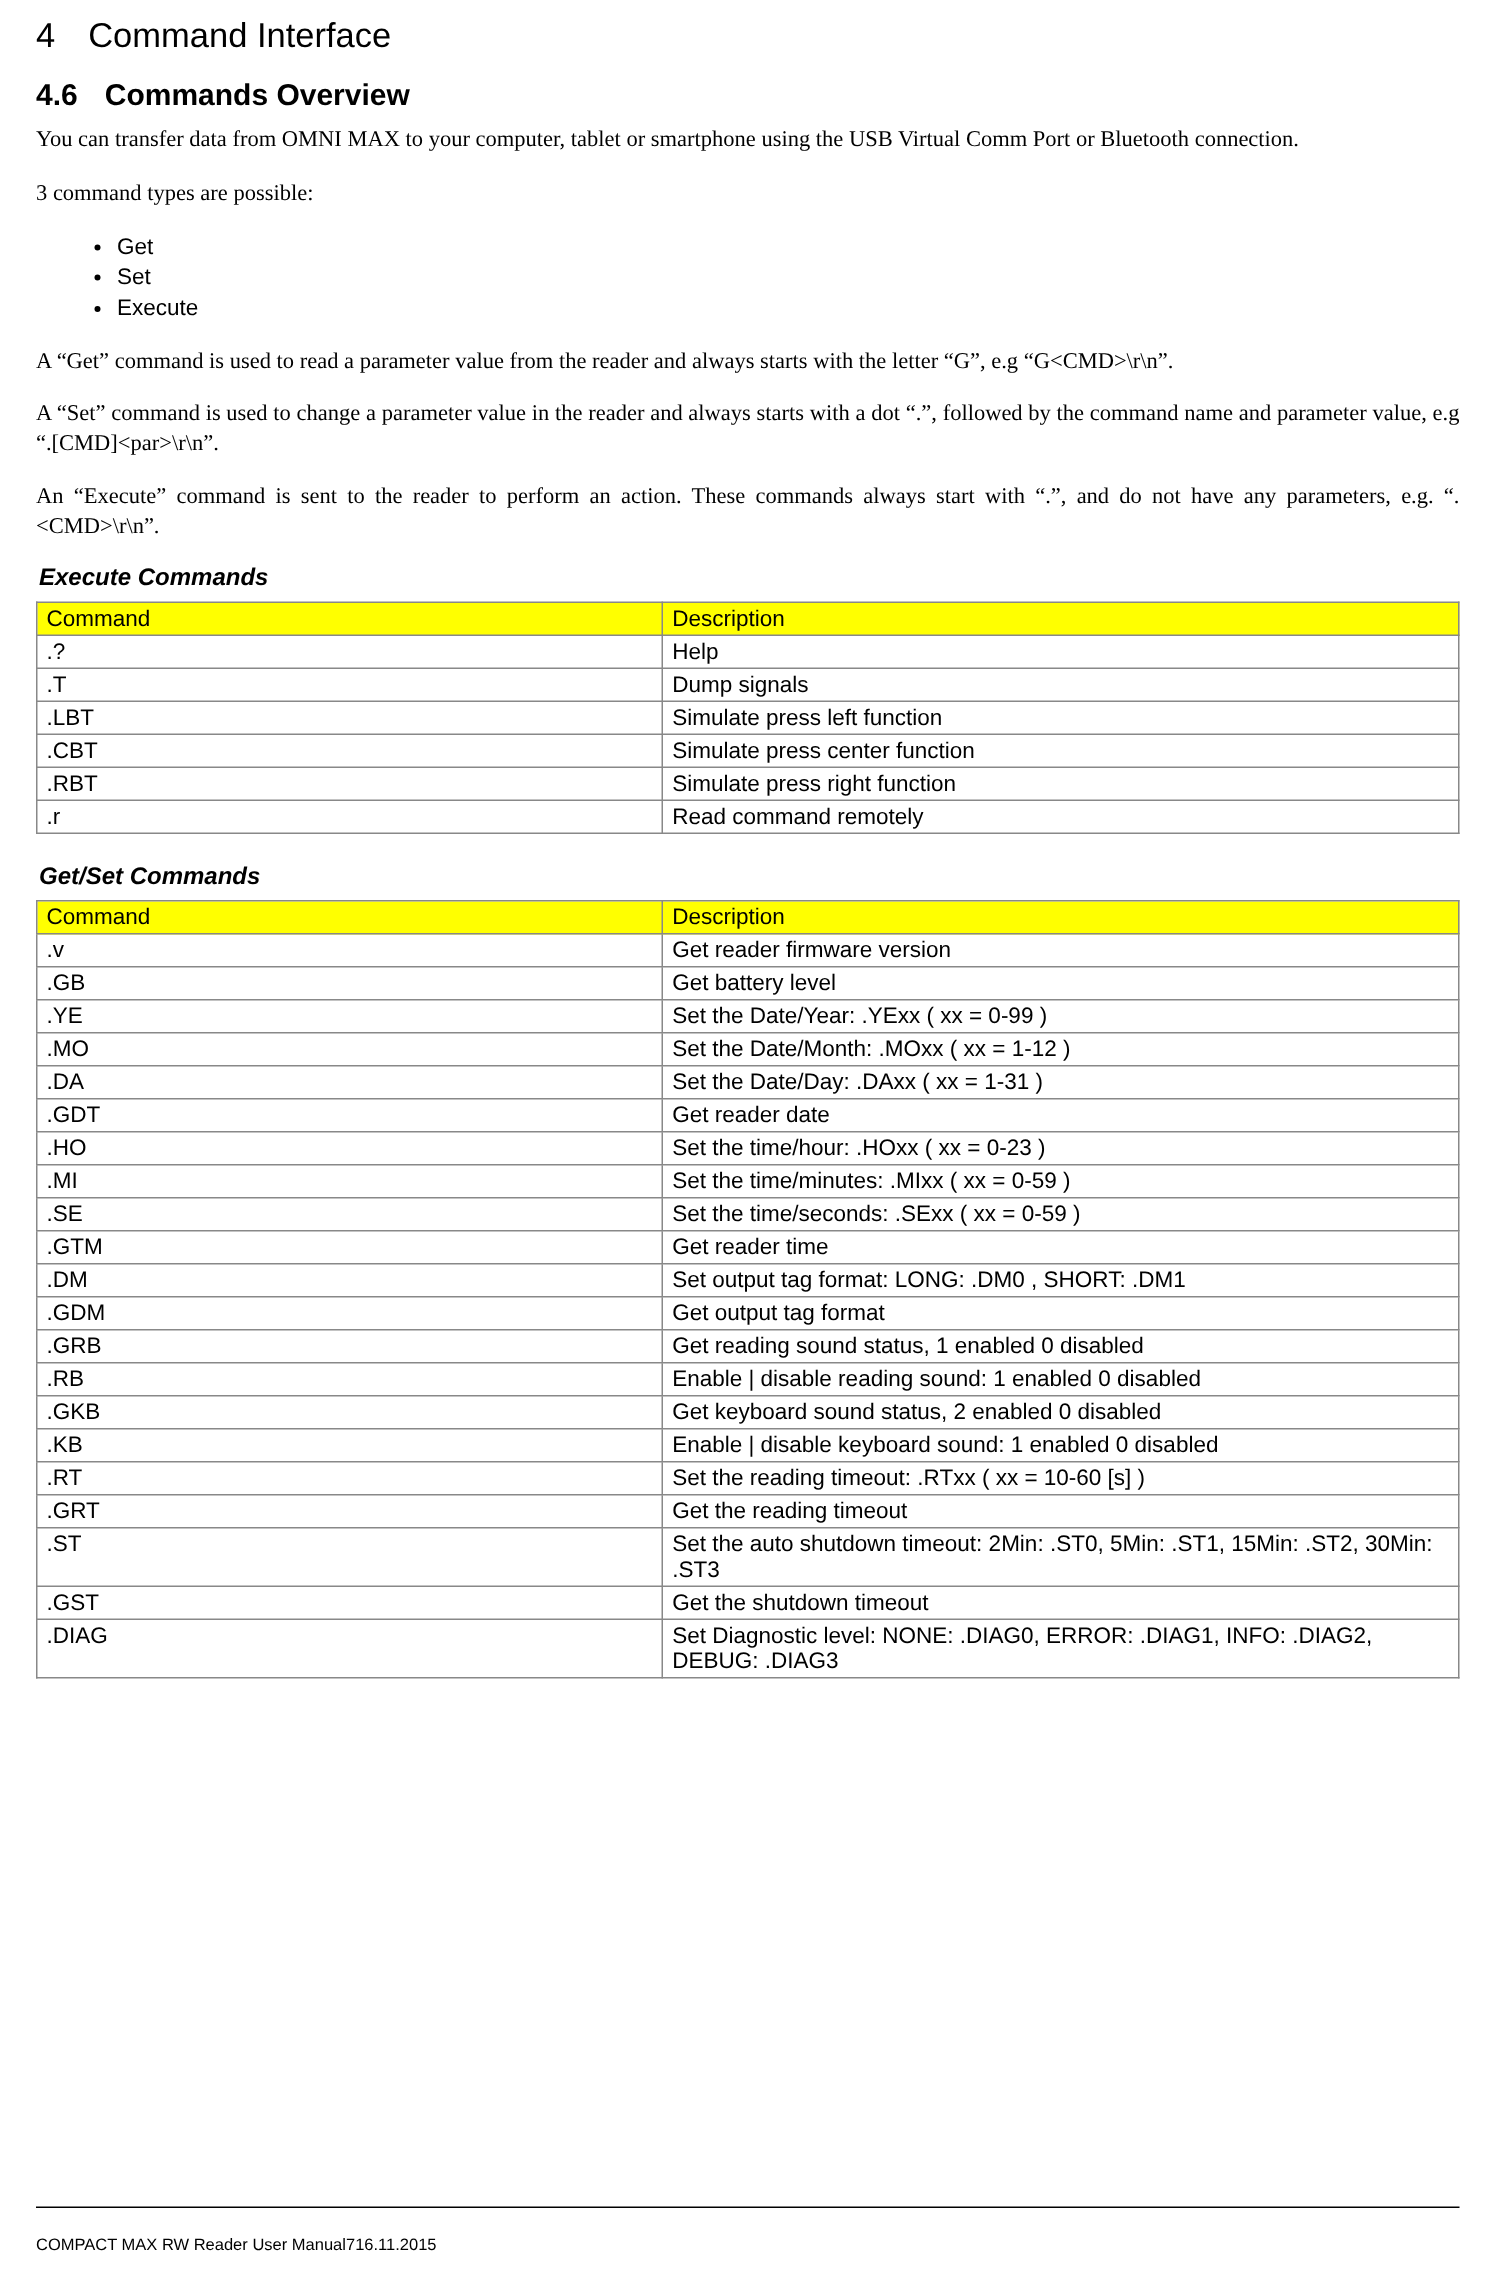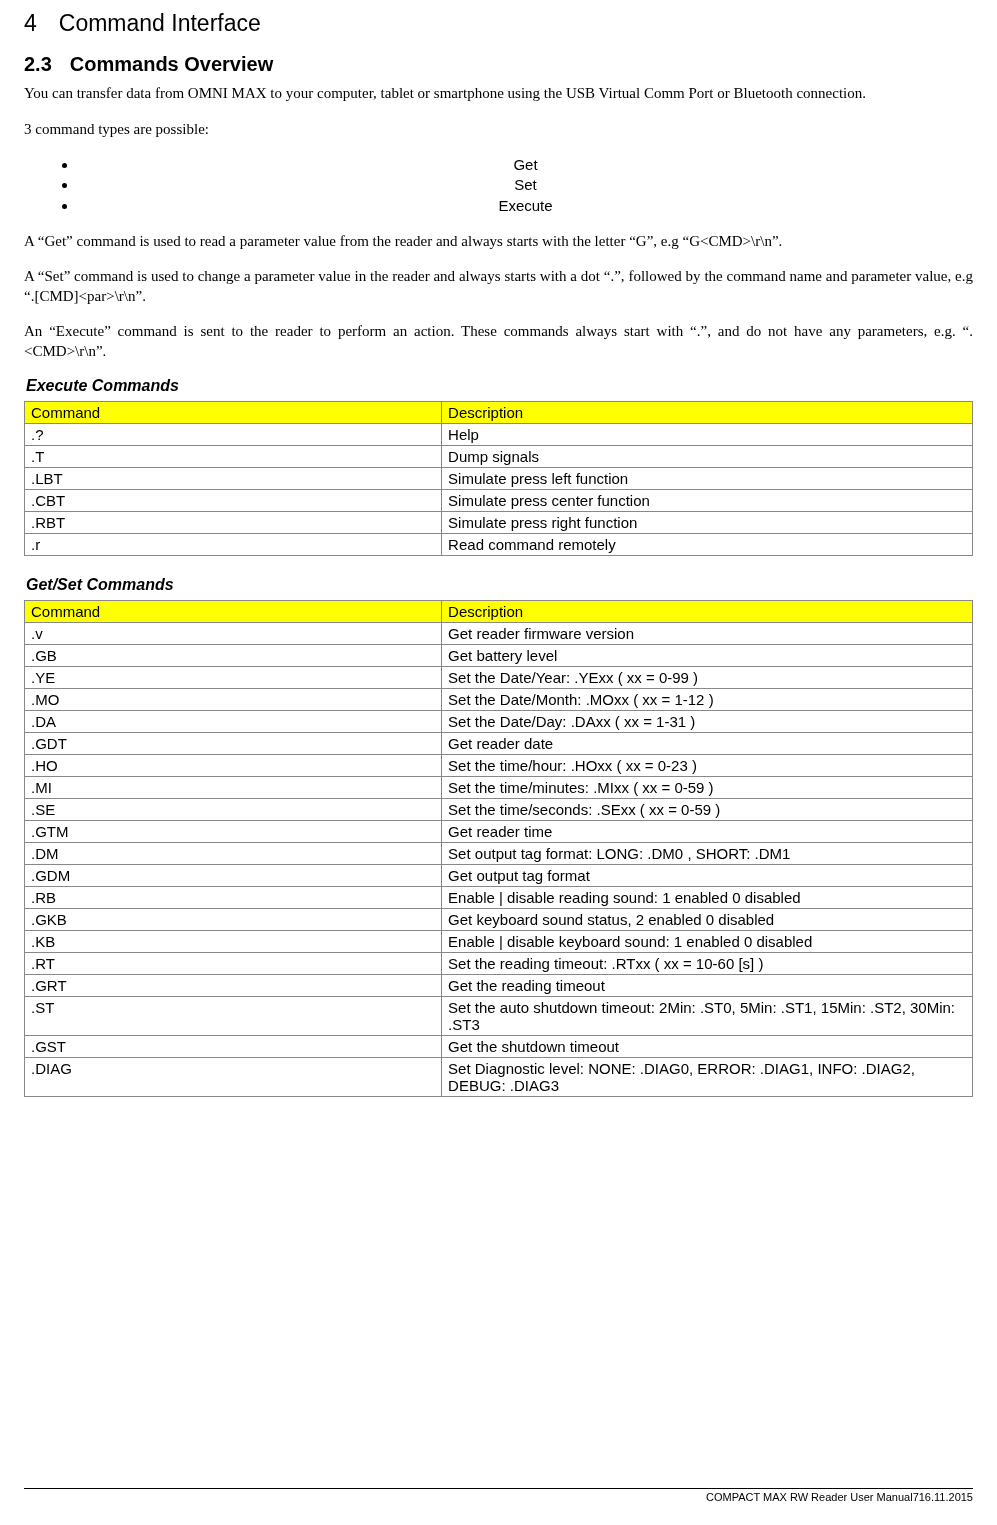--- a/index.html
+++ b/index.html
@@ -29,21 +29,20 @@
     p[data-name="body-paragraph"] {
       text-align: justify;
       line-height: 1.3;
       margin-bottom: 16px;
       font-family: Liberation Serif, serif;
     }
     ul[data-name="bullet-list"] {
       list-style: disc;
       padding-left: 54px;
       margin-bottom: 16px;
-      text-align: center;
     }
     ul[data-name="bullet-list"] li {
       line-height: 1.35;
     }
     .table-block { margin-bottom: 20px; }
     .table-title {
       font-weight: bold;
       font-style: italic;
       font-size: 16px;
       margin-bottom: 6px;
@@ -67,35 +66,35 @@
       font-size: 15px;
       vertical-align: top;
     }
     table td:first-child, table th:first-child { width: 44%; }
     .footer-line {
       border-top: 1px solid #000;
       position: absolute;
       bottom: 22px;
       left: 24px;
       right: 24px;
-      padding-top: 2px;
+      padding-top: 19px;
       display: flex;
-      justify-content: flex-end;
+      justify-content: flex-start;
       font-size: 11px;
     }
   </style>
 </head>
 <body>
 
 <h1 data-name="section-heading">
   <span class="num" data-name="section-number">4</span><span data-name="section-title">Command Interface</span>
 </h1>
 
 <h2 data-name="subsection-heading">
-  <span class="num" data-name="subsection-number">2.3</span><span data-name="subsection-title">Commands Overview</span>
+  <span class="num" data-name="subsection-number">4.6</span><span data-name="subsection-title">Commands Overview</span>
 </h2>
 
 <p data-name="body-paragraph">You can transfer data from OMNI MAX to your computer, tablet or smartphone using the USB Virtual Comm Port or Bluetooth connection.</p>
 <p data-name="body-paragraph">3 command types are possible:</p>
 
 <ul data-name="bullet-list">
   <li data-name="list-item">Get</li>
   <li data-name="list-item">Set</li>
   <li data-name="list-item">Execute</li>
 </ul>
@@ -194,20 +193,24 @@
         </tr>
         <tr data-name="table-row">
           <td data-name="table-cell">.DM</td>
           <td data-name="table-cell">Set output tag format: LONG: .DM0 , SHORT: .DM1</td>
         </tr>
         <tr data-name="table-row">
           <td data-name="table-cell">.GDM</td>
           <td data-name="table-cell">Get output tag format</td>
         </tr>
         <tr data-name="table-row">
+          <td data-name="table-cell">.GRB</td>
+          <td data-name="table-cell">Get reading sound status, 1 enabled 0 disabled</td>
+        </tr>
+        <tr data-name="table-row">
           <td data-name="table-cell">.RB</td>
           <td data-name="table-cell">Enable | disable reading sound: 1 enabled 0 disabled</td>
         </tr>
         <tr data-name="table-row">
           <td data-name="table-cell">.GKB</td>
           <td data-name="table-cell">Get keyboard sound status, 2 enabled 0 disabled</td>
         </tr>
         <tr data-name="table-row">
           <td data-name="table-cell">.KB</td>
           <td data-name="table-cell">Enable | disable keyboard sound: 1 enabled 0 disabled</td>

